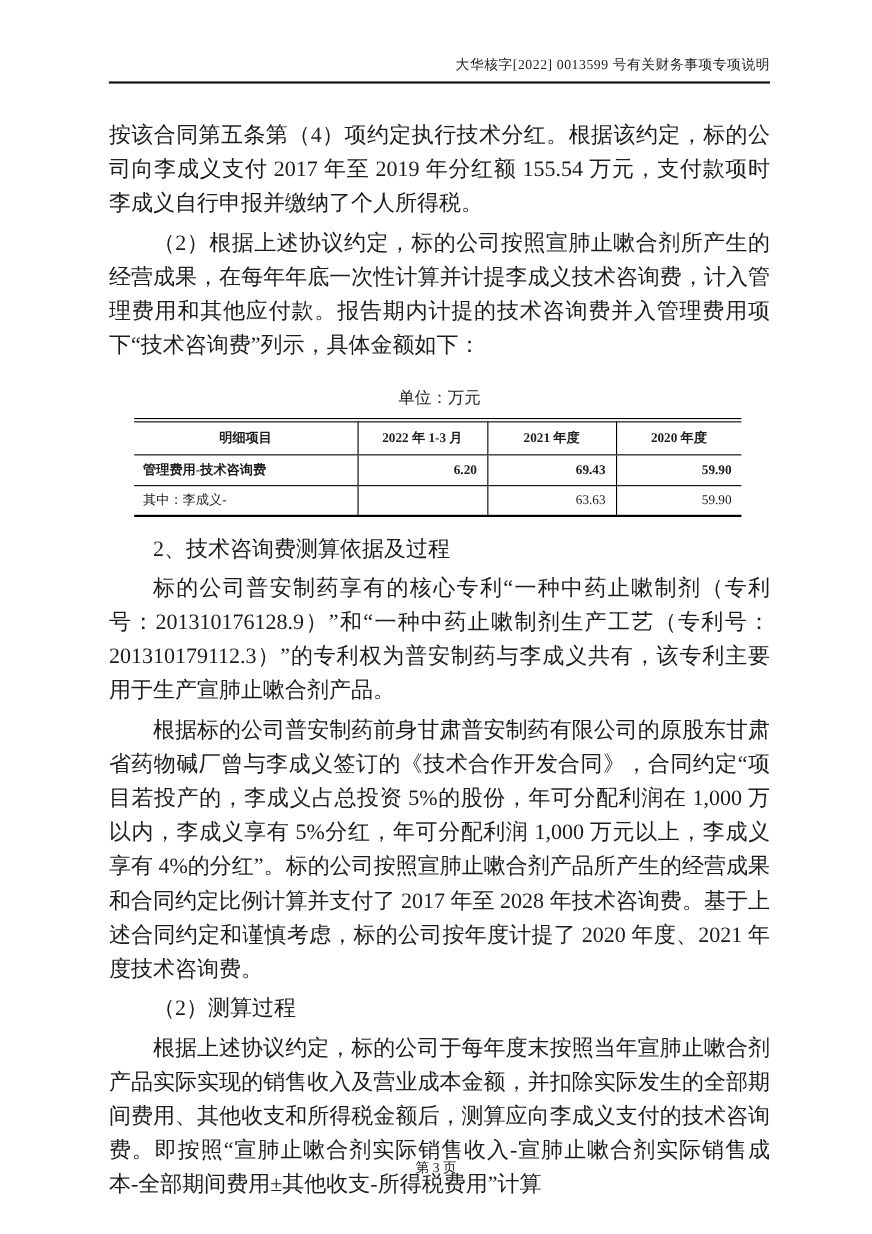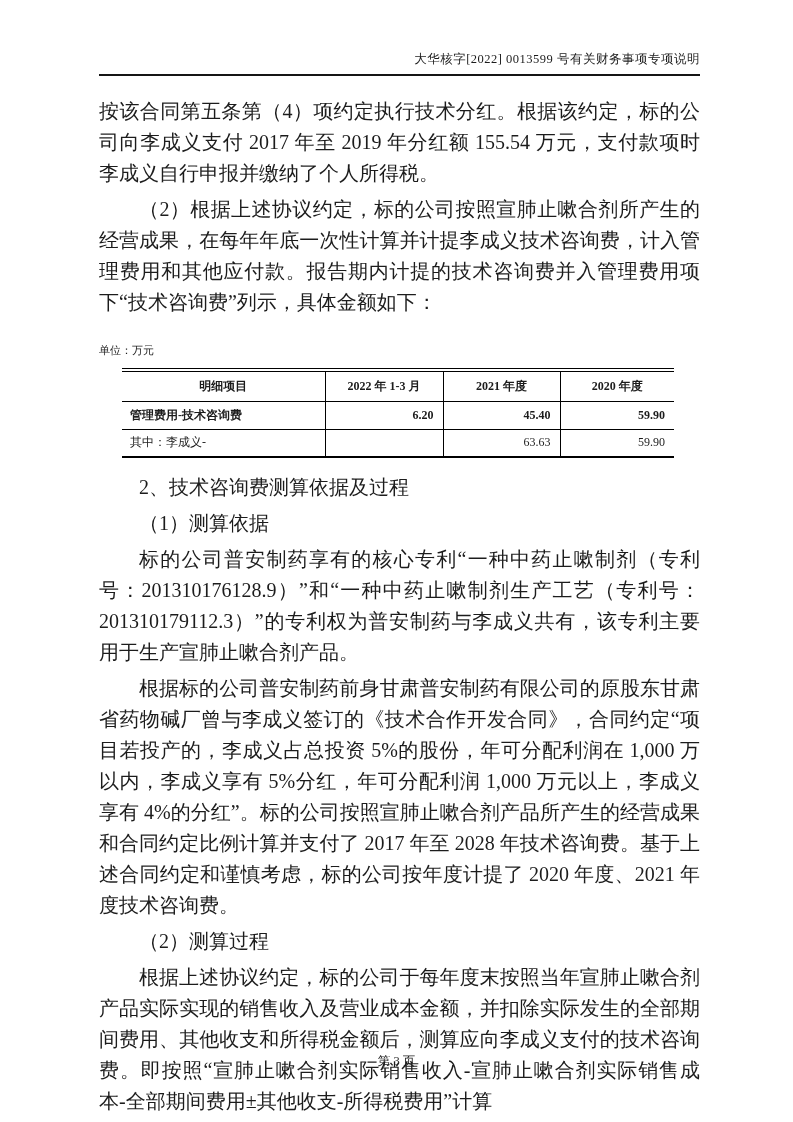--- a/index.html
+++ b/index.html
@@ -13,32 +13,32 @@
     color:#1c1c1c;
     overflow:hidden;
   }
   .doc-header {
     text-align:right;
     font-size:12.5px;
     line-height:18px;
     letter-spacing:0.5px;
     padding-bottom:6px;
     border-bottom:2px solid #151515;
-    margin-bottom:20px;
+    margin-bottom:32px;
   }
   .content p {
     font-size:20px;
     line-height:31px;
     text-align:justify;
     margin:0 0 5px 0;
   }
   .content p.indent { text-indent:2em; }
   .unit-label {
-    text-align:left;
-    font-size:11px;
+    text-align:center;
+    font-size:15px;
     line-height:24px;
     margin:20px 0 6px 0;
   }
   table.fee-table {
     border-collapse:collapse;
     table-layout:fixed;
     width:552px;
     margin:2px 0 14px 23px;
     border-top:4px double #000;
     border-bottom:2px solid #000;
@@ -99,35 +99,34 @@
           <th>明细项目</th>
           <th>2022 年 1-3 月</th>
           <th>2021 年度</th>
           <th>2020 年度</th>
         </tr>
       </thead>
       <tbody>
         <tr class="row-bold">
           <td class="label">管理费用-技术咨询费</td>
           <td class="num">6.20</td>
-          <td class="num">45.40</td>
+          <td class="num">69.43</td>
           <td class="num">59.90</td>
         </tr>
         <tr>
           <td class="label">其中：李成义-</td>
           <td class="num"></td>
           <td class="num">63.63</td>
           <td class="num">59.90</td>
         </tr>
       </tbody>
     </table>
 
     <p class="indent">2、技术咨询费测算依据及过程</p>
 
-    <p class="indent">（1）测算依据</p>
 
     <p class="indent">标的公司普安制药享有的核心专利“一种中药止嗽制剂（专利号：201310176128.9）”和“一种中药止嗽制剂生产工艺（专利号：201310179112.3）”的专利权为普安制药与李成义共有，该专利主要用于生产宣肺止嗽合剂产品。</p>
 
     <p class="indent">根据标的公司普安制药前身甘肃普安制药有限公司的原股东甘肃省药物碱厂曾与李成义签订的《技术合作开发合同》，合同约定“项目若投产的，李成义占总投资 5%的股份，年可分配利润在 1,000 万以内，李成义享有 5%分红，年可分配利润 1,000 万元以上，李成义享有 4%的分红”。标的公司按照宣肺止嗽合剂产品所产生的经营成果和合同约定比例计算并支付了 2017 年至 2028 年技术咨询费。基于上述合同约定和谨慎考虑，标的公司按年度计提了 2020 年度、2021 年度技术咨询费。</p>
 
     <p class="indent">（2）测算过程</p>
 
     <p class="indent">根据上述协议约定，标的公司于每年度末按照当年宣肺止嗽合剂产品实际实现的销售收入及营业成本金额，并扣除实际发生的全部期间费用、其他收支和所得税金额后，测算应向李成义支付的技术咨询费。即按照“宣肺止嗽合剂实际销售收入-宣肺止嗽合剂实际销售成本-全部期间费用±其他收支-所得税费用”计算</p>
 
   </div>

